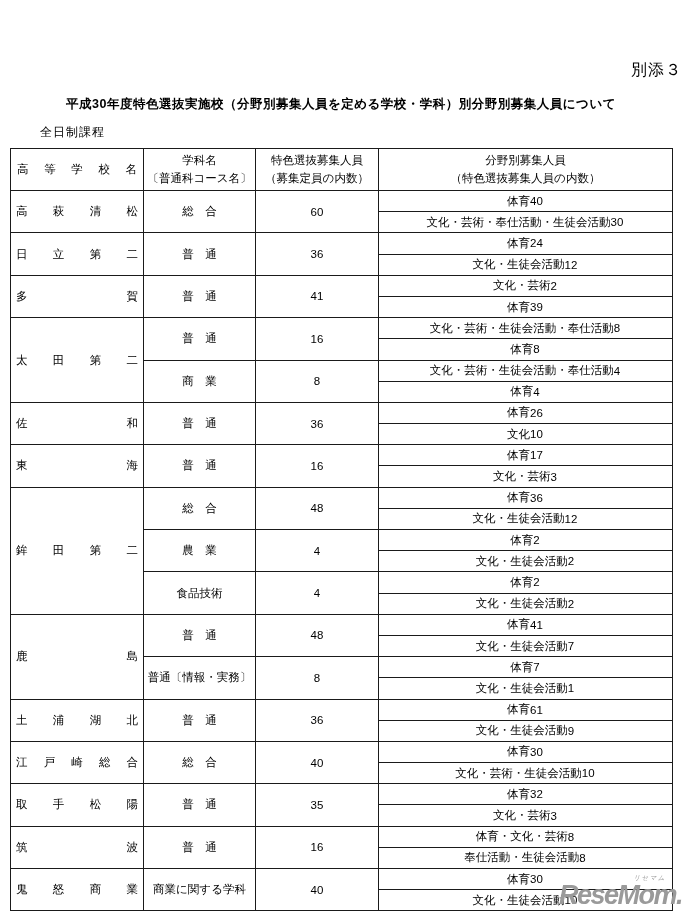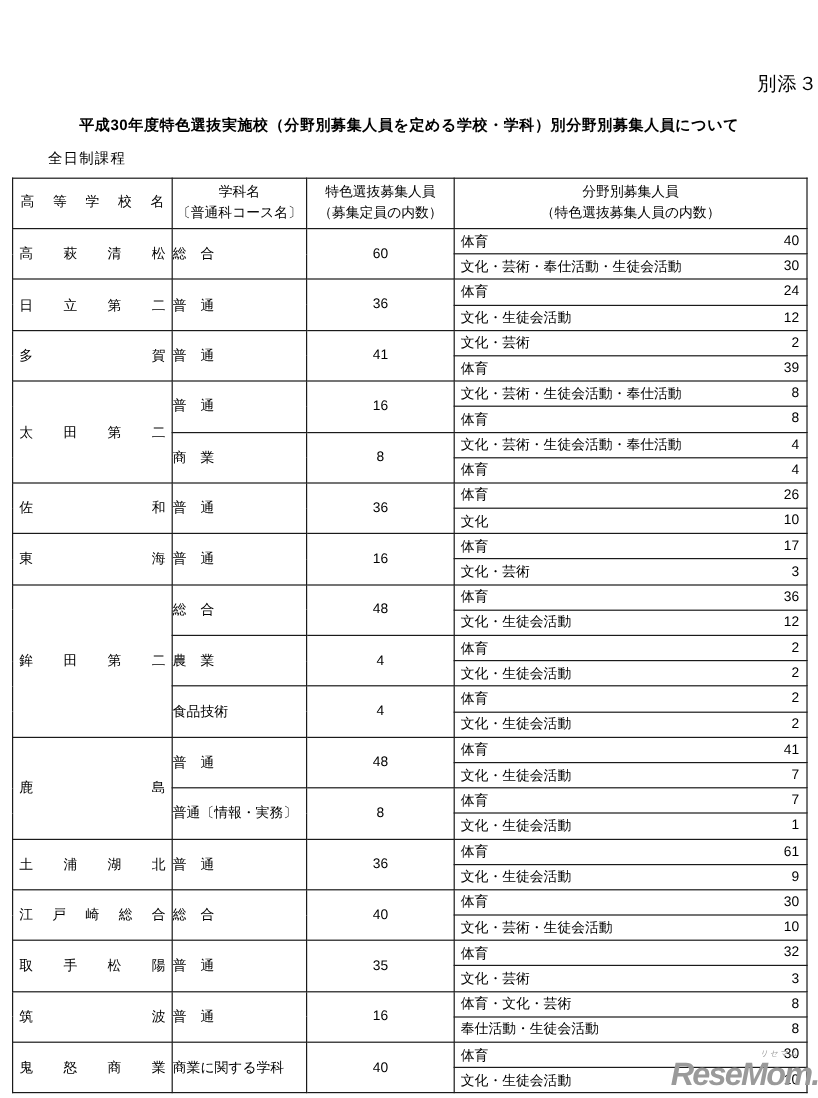--- a/index.html
+++ b/index.html
@@ -25,24 +25,24 @@
   th,td{
     border:1px solid #1a1a1a;padding:0;font-size:11.5px;font-weight:normal;
     vertical-align:middle;overflow:hidden;
   }
   thead tr{height:42px;}
   th{text-align:center;white-space:pre-line;line-height:1.55;}
   th .just{padding:0 6px;}
   tbody tr{height:21.2px;}
   .name-cell{padding:0 5px;}
   .just{display:flex;justify-content:space-between;align-items:center;}
-  .dept-cell{}
+  .dept-cell{text-align:center;}
   .quota-cell{text-align:center;}
   .field-cell{padding:0 6px 0 5px;}
-  .field-flex{display:flex;justify-content:space-between;align-items:center;}
+  .field-flex{display:flex;justify-content:center;align-items:center;}
   .watermark{
     position:absolute;right:0px;bottom:4px;z-index:5;
     color:#9a9a9a;font-weight:bold;font-size:27px;letter-spacing:-1.5px;
     font-family:"Liberation Sans","DejaVu Sans",sans-serif;
     font-style:italic;
   }
   .watermark .ruby{
     position:absolute;top:-6px;right:16px;font-size:6.5px;font-weight:normal;
     letter-spacing:1.5px;color:#9a9a9a;
   }

